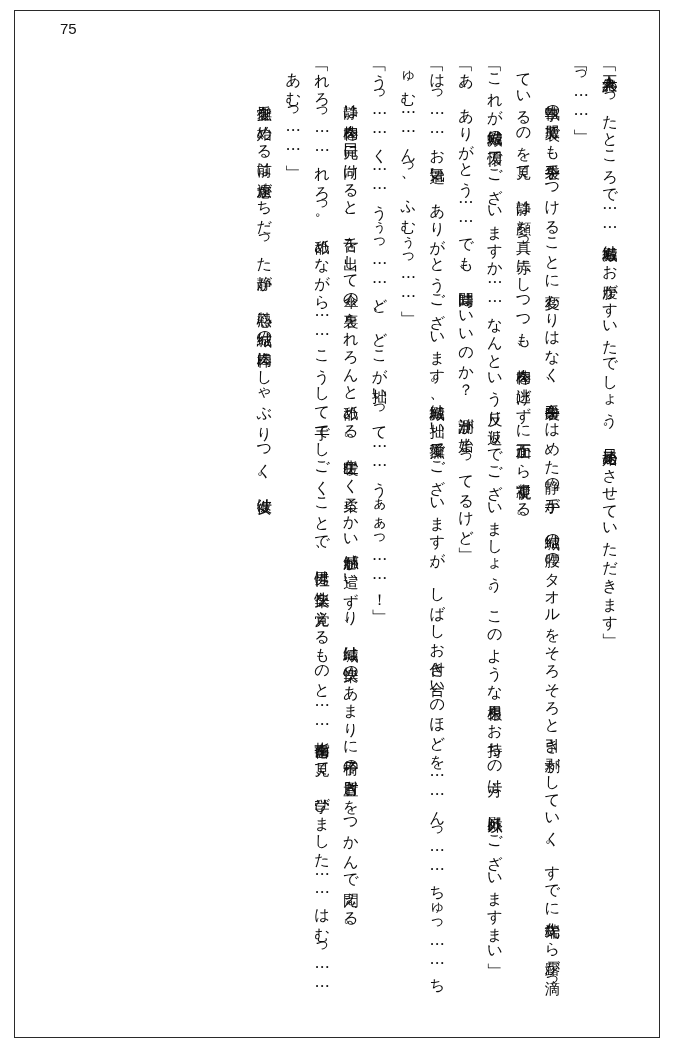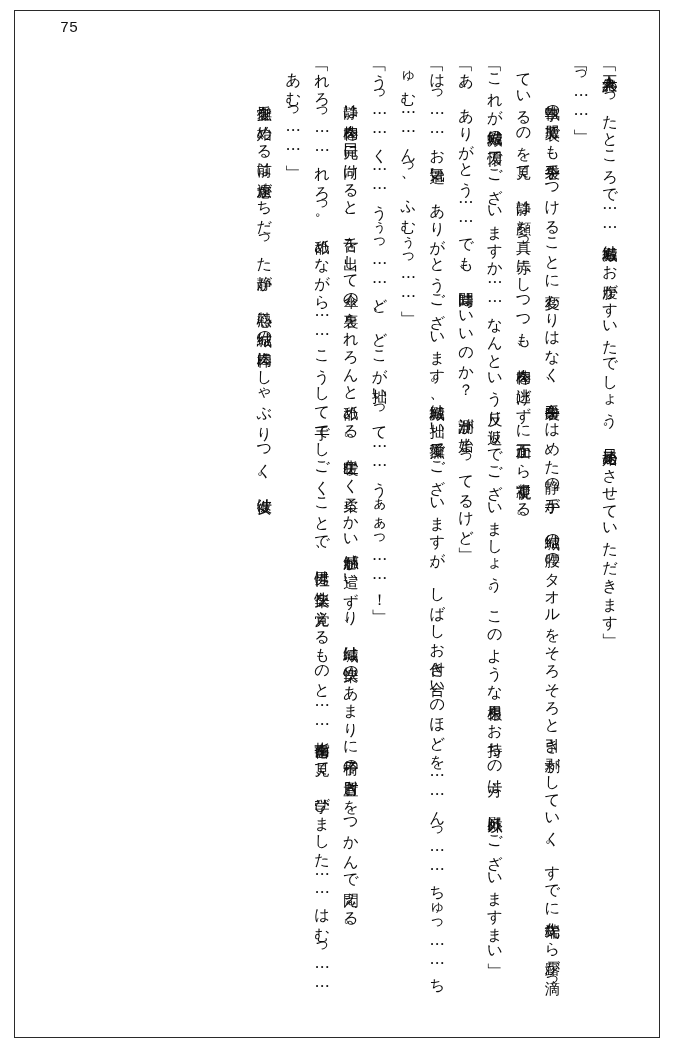--- a/index.html
+++ b/index.html
@@ -30,21 +30,21 @@
     width: 646px;
     height: 1028px;
     border: 1px solid #2a2a2a;
     box-sizing: border-box;
   }
   .page-number {
     position: absolute;
     left: 60px;
     top: 20px;
     font-size: 15px;
-    font-family: Liberation Mono, monospace;
+    font-family: Liberation Sans, sans-serif;
     letter-spacing: 0;
     color: #111;
   }
   .text-area {
     position: absolute;
     left: 40px;
     top: 62px;
     width: 584px;
     height: 940px;
     writing-mode: vertical-rl;

